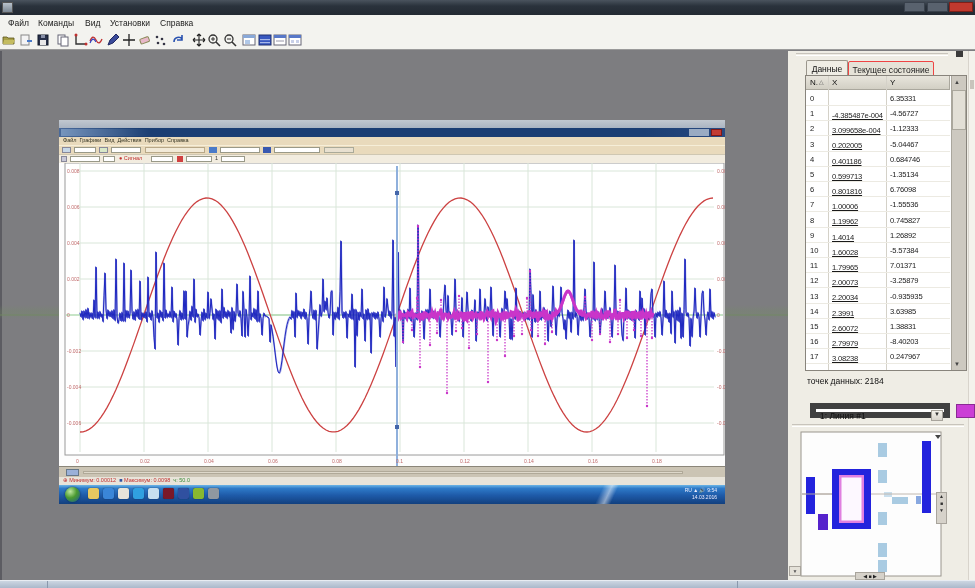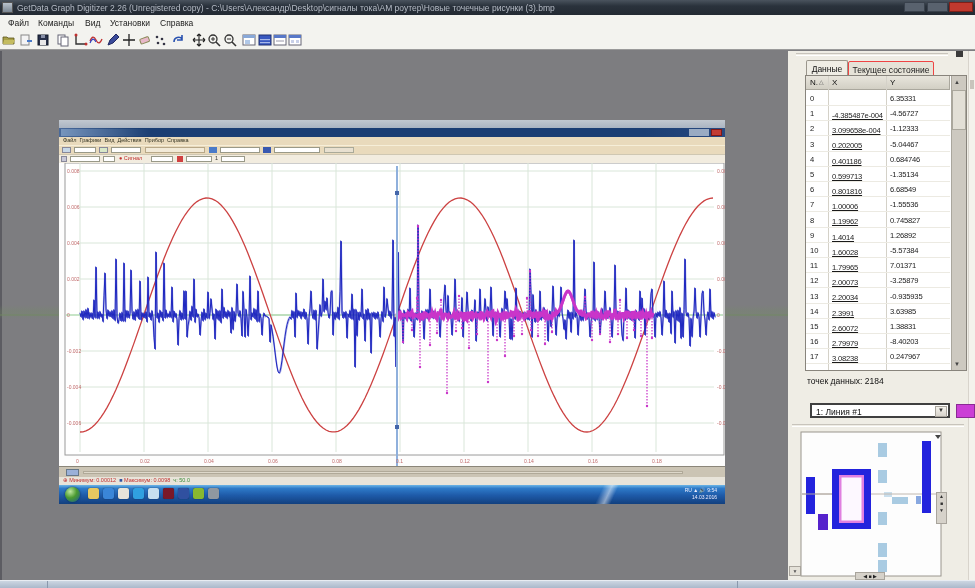--- a/index.html
+++ b/index.html
@@ -10,21 +10,20 @@
 #client { position:absolute; left:0; top:51px; width:788px; height:529px; background:#7d7d80; }
 #rpanel { position:absolute; left:788px; top:51px; width:187px; height:529px; background:#efede5;padding-left:20px; }
 #statusbar { position:absolute; left:0; top:580px; width:975px; height:8px; background:linear-gradient(#ccd6e2,#aab8ca); border-top:1px solid #e8ecf2; }
 .tr { position:absolute; left:0; width:144px; height:15px; font-size:7.6px; color:#1a1a1a; border-bottom:1px solid #eceae2; }
 .tr .c0 { position:absolute; left:4px; top:3px; }
 .tr .c1 { position:absolute; left:26px; top:20px; letter-spacing:-0.2px;text-decoration:underline; }
 .tr .c2 { position:absolute; left:84px; top:3px; letter-spacing:-0.2px; }
 </style></head><body>
 <div id="titlebar">
  <div style="position:absolute;left:2px;top:2px;width:11px;height:11px;background:linear-gradient(#b8c2cc,#7a8692);border:1px solid #555;"></div>
- <div class="txt">GetData Graph Digitizer 2.26 (Unregistered copy) - C:\Users\Александр\Desktop\сигналы тока\АМ роутер\Новые точечные рисунки (3).bmp</div>
  <div style="position:absolute;right:50px;top:2px;width:21px;height:10px;background:#59626e;border:1px solid #39414c;"></div>
  <div style="position:absolute;right:27px;top:2px;width:21px;height:10px;background:#59626e;border:1px solid #39414c;"></div>
  <div style="position:absolute;right:2px;top:2px;width:24px;height:10px;background:#c0392e;border:1px solid #7e1f18;"></div>
 </div>
 <div id="menubar">
  <span style="left:8px">Файл</span>
     <span style="left:38px">Команды</span>
     <span style="left:85px">Вид</span>
     <span style="left:110px">Установки</span>
     <span style="left:160px">Справка</span>
@@ -341,21 +340,21 @@
             <span class="c2">0.684746</span>
           </div>
 <div class="tr" style="top:76px">
             <span class="c0">5</span>
             <span class="c1">0.801816</span>
             <span class="c2">-1.35134</span>
           </div>
 <div class="tr" style="top:91px">
             <span class="c0">6</span>
             <span class="c1">1.00006</span>
-            <span class="c2">6.68549</span>
+            <span class="c2">6.76098</span>
           </div>
 <div class="tr" style="top:106px">
             <span class="c0">7</span>
             <span class="c1">1.19962</span>
             <span class="c2">-1.55536</span>
           </div>
 <div class="tr" style="top:122px">
             <span class="c0">8</span>
             <span class="c1">1.4014</span>
             <span class="c2">0.745827</span>
@@ -413,21 +412,21 @@
      </div>
    </div>
    <div style="position:absolute;right:0;top:0;width:15px;height:294px;background:#cdc9c0;border-left:1px solid #aaa79d;">
      <div style="position:absolute;left:2px;top:3px;font-size:6px;color:#444">▲</div>
      <div style="position:absolute;left:2px;bottom:3px;font-size:6px;color:#444">▼</div>
      <div style="position:absolute;left:0px;top:14px;width:14px;height:40px;background:#e2dfd6;border:1px solid #aaa79d;"></div>
    </div>
  </div>
  <div style="position:absolute;left:19px;top:325px;font-size:8.5px;color:#111;">точек данных: 2184</div>
 
- <div style="position:absolute;left:22px;top:352px;width:140px;height:15px;background:#fff;border:2px solid #404040;font-size:8.5px;color:#111;padding:2px 0 0 4px;">1: Линия #1
+ <div style="position:absolute;left:22px;top:352px;width:140px;height:15px;background:#fff;border:6px solid #404040;font-size:8.5px;color:#111;padding:2px 0 0 4px;">1: Линия #1
    <div style="position:absolute;right:1px;top:1px;width:12px;height:11px;background:linear-gradient(#f4f2ec,#d8d4cc);border:1px solid #a8a49c;font-size:6px;color:#333;text-align:center;">▼</div>
  </div>
  <div style="position:absolute;left:168px;top:353px;width:19px;height:14px;background:#cb3ed6;border:1px solid #8a2a94;"></div>
  <div style="position:absolute;left:4px;top:373px;width:172px;height:3px;border-top:1px solid #c8c4bc;border-bottom:1px solid #fff;"></div>
 
  <div style="position:absolute;left:0;top:375px;width:187px;height:154px;">
 <svg width="187" height="154" style="position:absolute;left:0;top:0">
 <rect x="13" y="6" width="140" height="144" fill="#fdfdfd" stroke="#9a968e" stroke-width="1"></rect>
 <g fill="#a9cbe2">
  <rect x="90" y="17" width="9" height="14"></rect>

